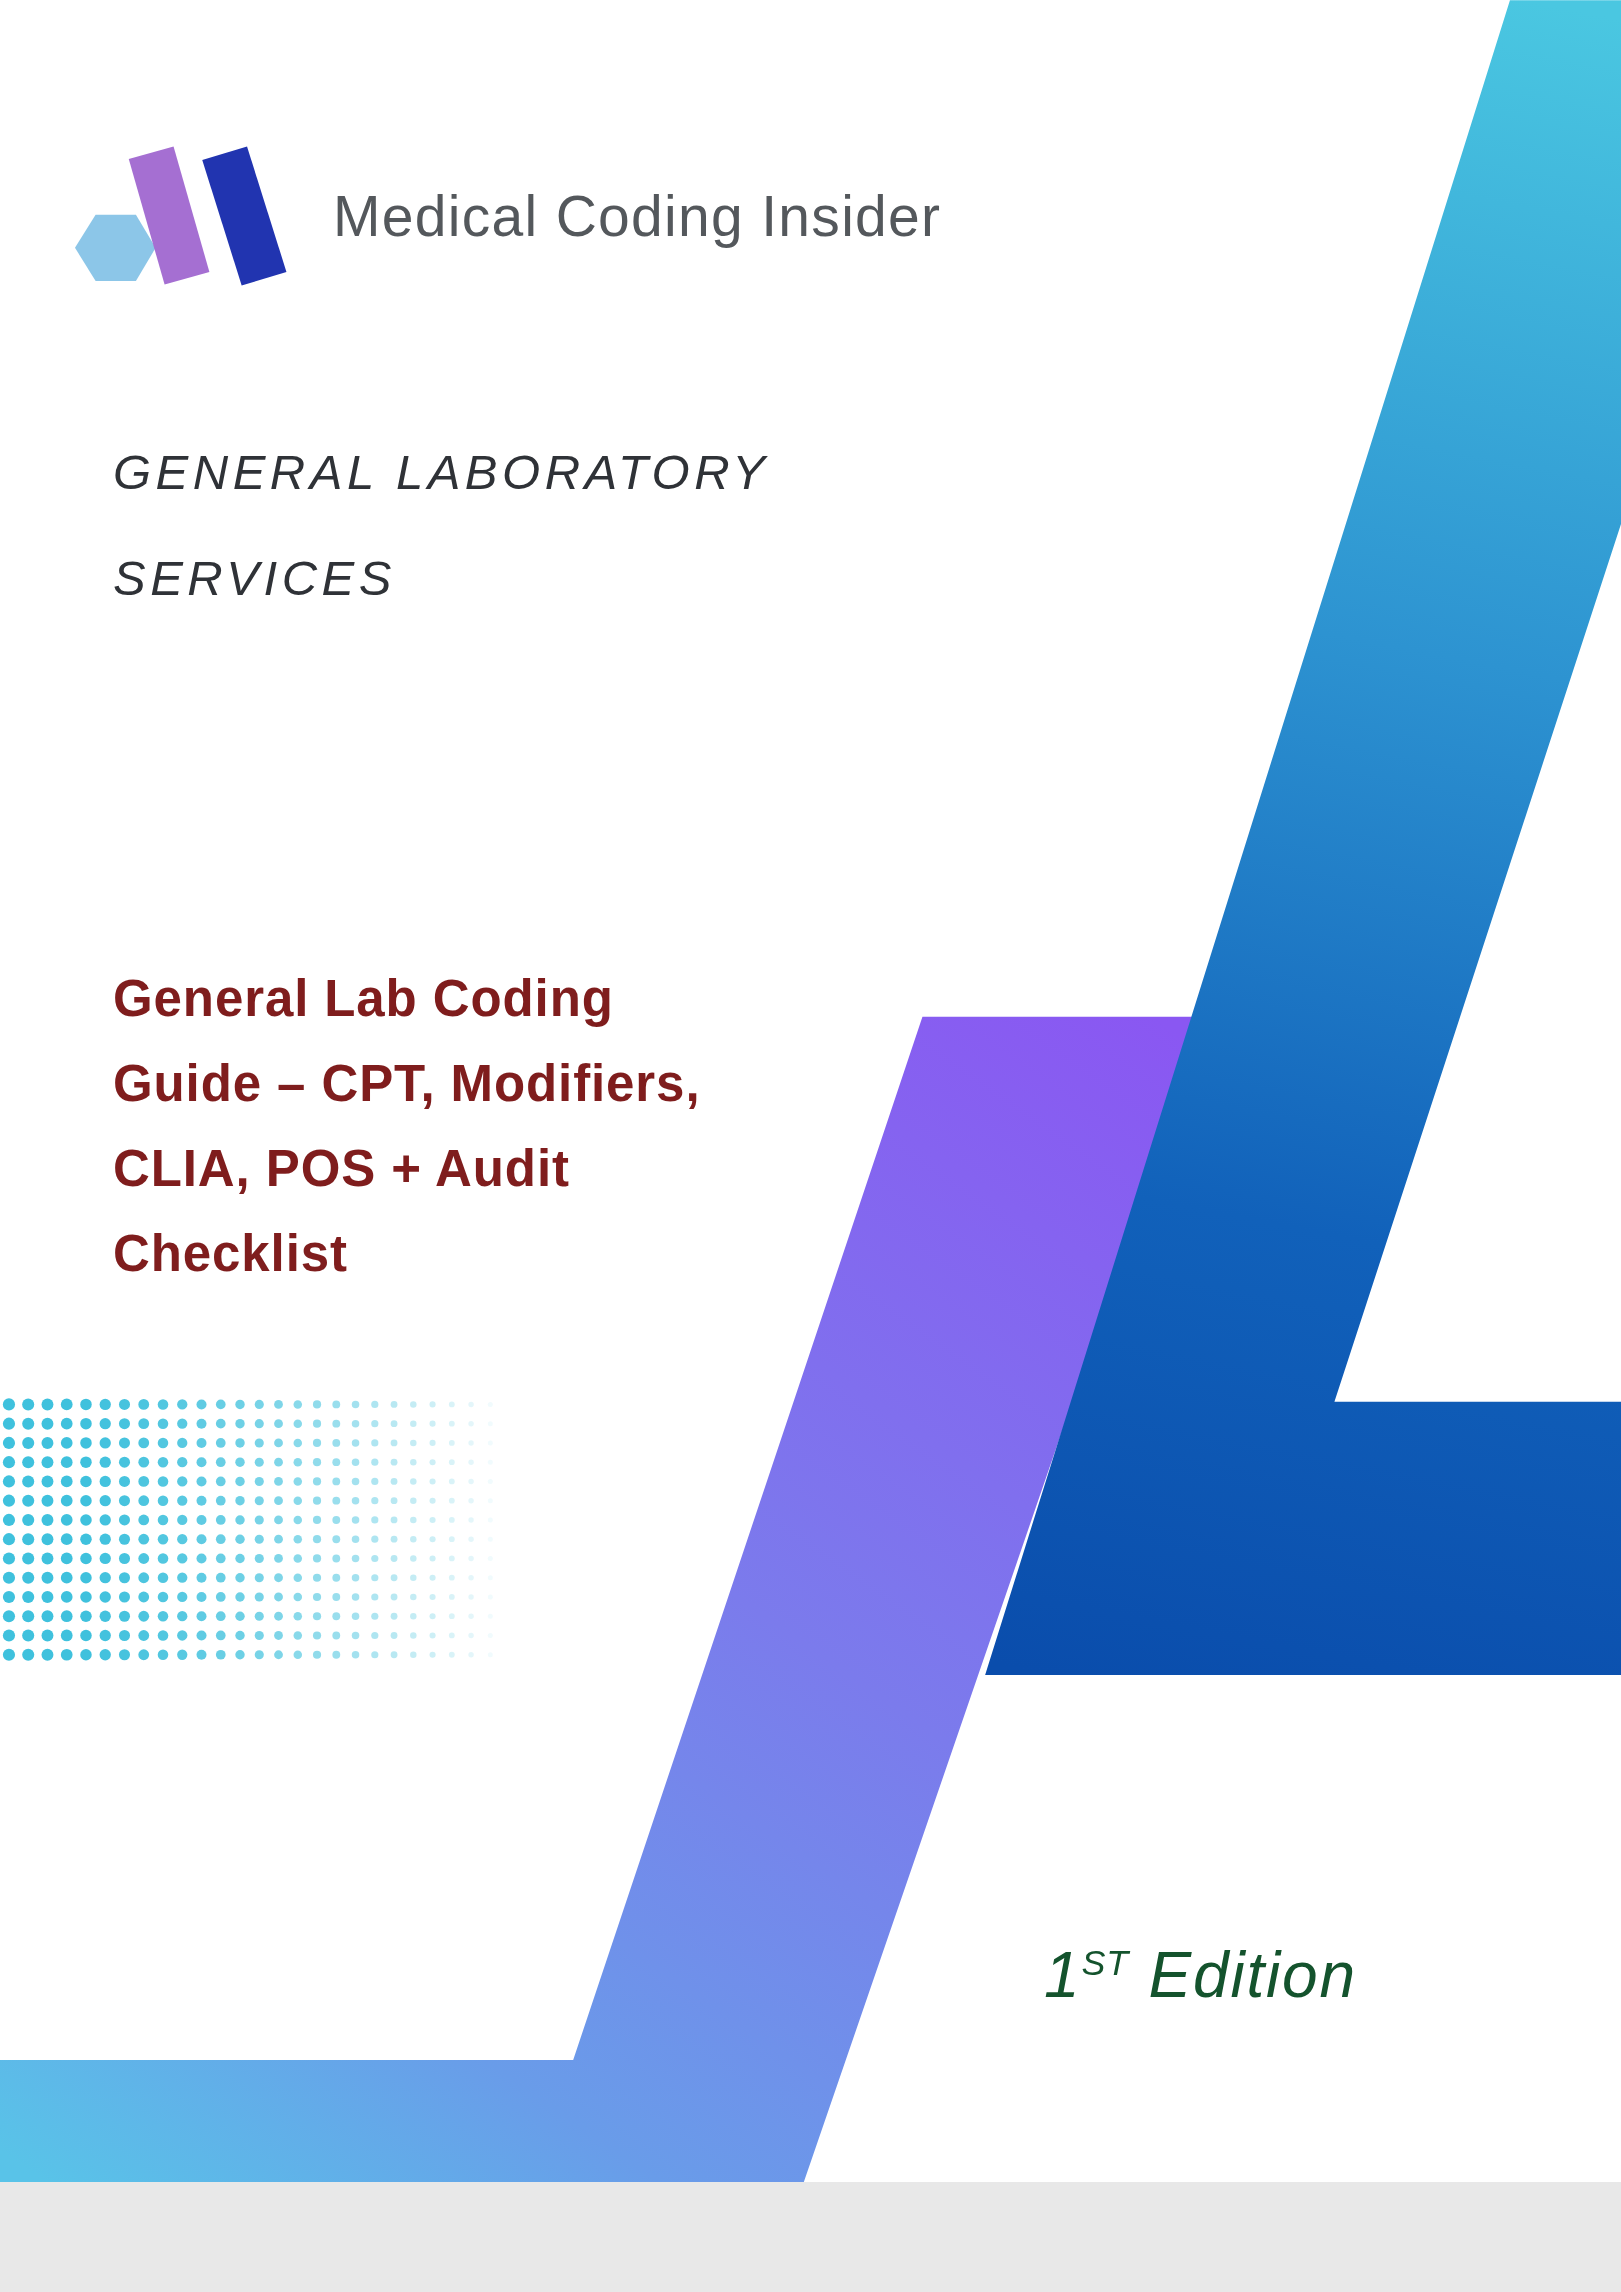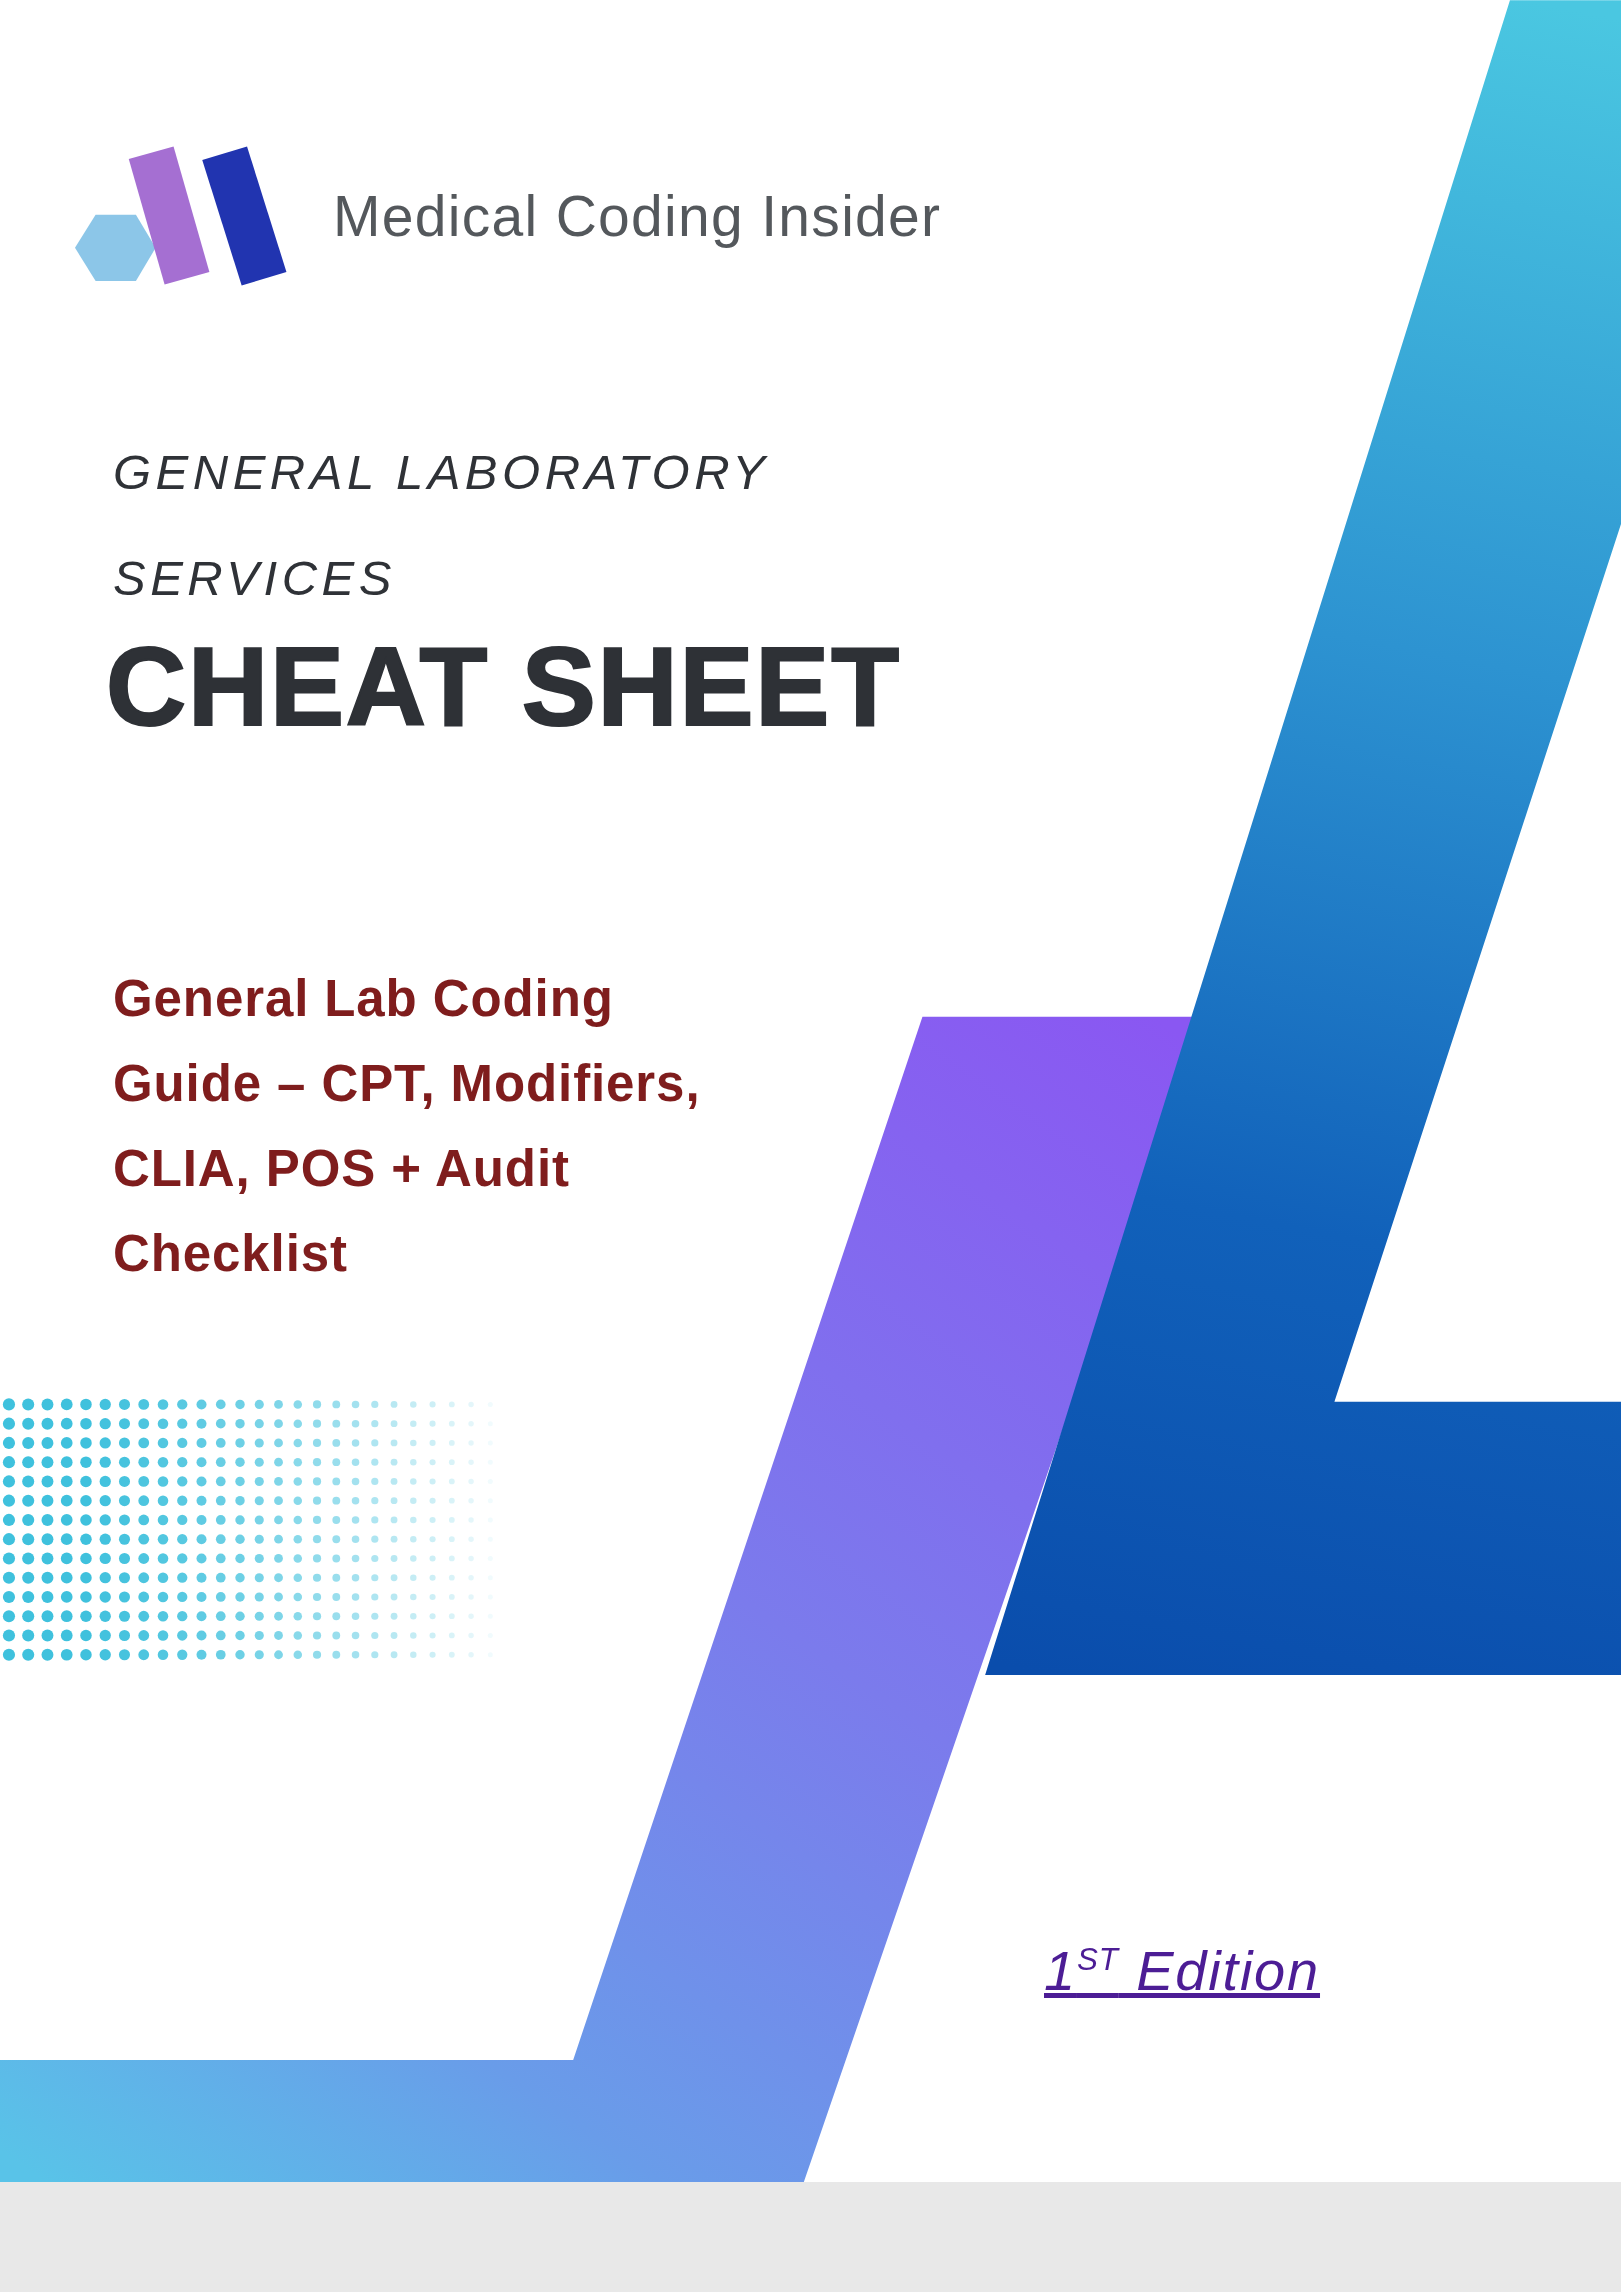--- a/index.html
+++ b/index.html
@@ -35,22 +35,22 @@
     white-space:nowrap;
   }
   .subtitle{
     position:absolute;left:113px;top:956px;
     font-size:51px;line-height:85px;
     font-weight:700;letter-spacing:0.9px;color:#7f1d1d;
     white-space:pre-line;
   }
   .edition{
     position:absolute;left:1044px;top:1938px;
-    font-size:56px;font-style:italic;font-weight:500;
-    color:#4c1d95;letter-spacing:1.8px;white-space:nowrap;text-decoration:underline;
+    font-size:64px;font-style:italic;font-weight:500;
+    color:#14532d;letter-spacing:1.8px;white-space:nowrap;
   }
   .edition .sup{
     font-size:0.56em;
     vertical-align:super;
     letter-spacing:0.9px;
   }
 </style>
 </head>
 <body>
 
@@ -449,21 +449,20 @@
       <polygon points="0,118 23,81 68,81 90,118 68,155 23,155" fill="#8cc6e8"></polygon>
       <polygon points="60,19 110,5 150,145 100,159" fill="#a56fd2"></polygon>
       <polygon points="142,20 192,5 236,145 186,160" fill="#2134b0"></polygon>
     </svg>
     <div class="brand-name">Medical Coding Insider</div>
   </div>
 
   <div class="eyebrow">GENERAL LABORATORY
 SERVICES</div>
 
-  <div class="main-title">CHEAT SHEET</div>
 
   <div class="subtitle">General Lab Coding
 Guide – CPT, Modifiers,
 CLIA, POS + Audit
 Checklist</div>
 
   <div class="edition"><span>1</span><span class="sup">ST</span><span> Edition</span></div>
 
 </div>
 

